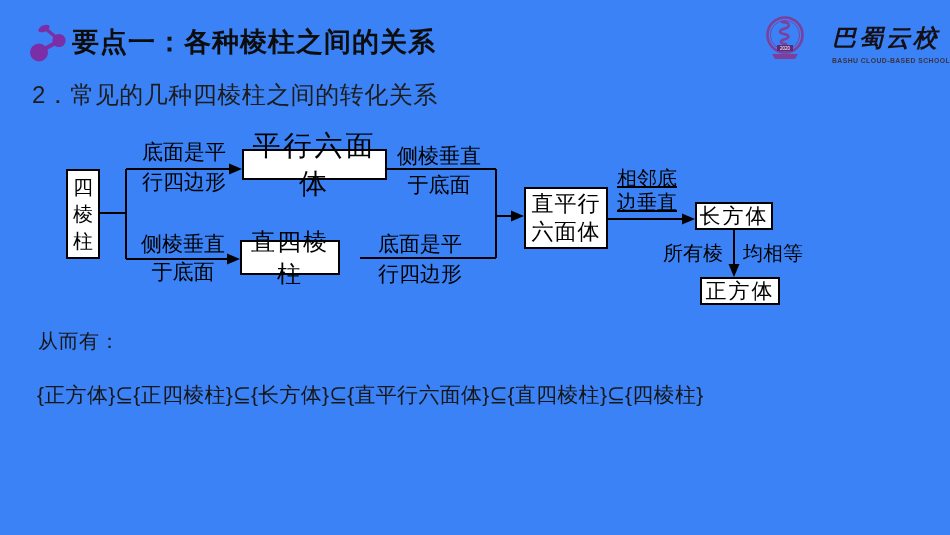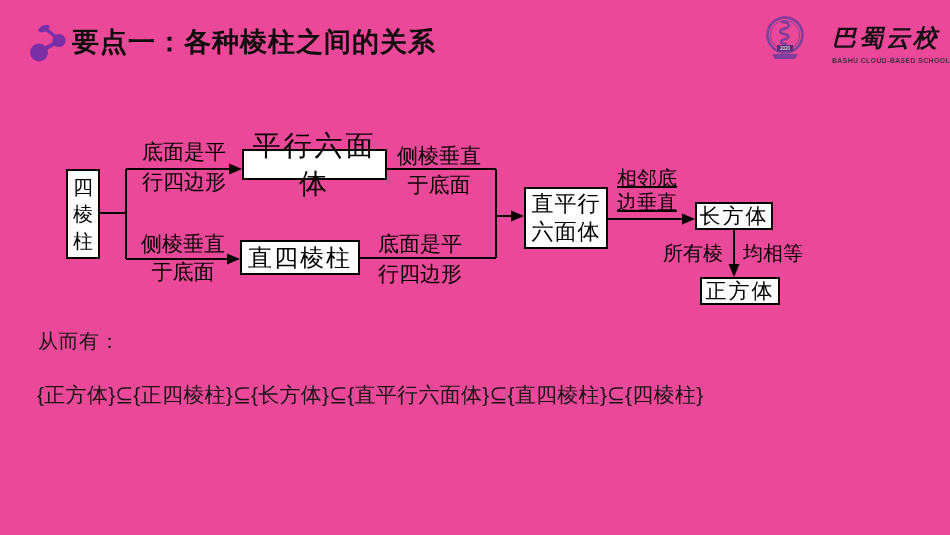--- a/index.html
+++ b/index.html
@@ -1,21 +1,21 @@
 <!DOCTYPE html>
 <html><head>
 <meta charset="utf-8">
 <style>
   * { margin: 0; padding: 0; box-sizing: border-box; }
   html, body { background: #ffffff; }
   .slide {
     position: relative;
     width: 950px;
     height: 535px;
-    background: #ec4899;
+    background: #3b82f6;
     overflow: hidden;
     font-family: "Liberation Sans", sans-serif;
     color: #111111;
   }
 
   
   .keypoint-icon { position: absolute; left: 28px; top: 18px; width: 44px; height: 46px; }
   .page-title {
     position: absolute; left: 72px; top: 24px;
     font-size: 27px; font-weight: 700; letter-spacing: 1px;
@@ -49,21 +49,21 @@
     border: 2px solid #000000;
     background: #ffffff;
     display: flex; align-items: center; justify-content: center;
     text-align: center;
     font-family: "DejaVu Serif", serif;
     color: #000000;
     white-space: pre-line;
   }
   .node-quad-prism   { left: 66px;  top: 169px; width: 34px;  height: 90px; font-size: 20px; line-height: 27px; word-break: break-all; padding: 14px 0; }
   .node-parallelepiped { left: 242px; top: 149px; width: 145px; height: 31px; font-size: 28px; letter-spacing: 3px; }
-  .node-right-quad-prism { left: 240px; top: 240px; width: 120px; height: 35px; font-size: 24px; letter-spacing: 2px; }
+  .node-right-quad-prism { left: 240px; top: 240px; width: 100px; height: 35px; font-size: 24px; letter-spacing: 2px; }
   .node-right-parallelepiped { left: 524px; top: 187px; width: 84px; height: 62px; font-size: 22px; line-height: 28px; letter-spacing: 1px; }
   .node-cuboid { left: 695px; top: 202px; width: 78px; height: 28px; font-size: 21px; letter-spacing: 2px; }
   .node-cube   { left: 700px; top: 277px; width: 80px; height: 28px; font-size: 21px; letter-spacing: 2px; }
 
   .edge-label {
     position: absolute;
     font-family: "DejaVu Serif", serif;
     color: #000000;
     text-align: center;
     white-space: pre-line;
@@ -109,20 +109,21 @@
       <rect x="17" y="31" width="16" height="6" fill="#5d2a78"></rect>
       <text x="25" y="35.7" text-anchor="middle" font-size="4.6" fill="#ffffff" font-family="Liberation Sans, sans-serif">2020</text>
       <path d="M12 40 L38 40 L35 45 L15 45 Z" fill="#7d3f9b"></path>
     </svg>
     <div class="logo-names">
       <div class="school-name-zh">巴蜀云校</div>
       <div class="school-name-en">BASHU CLOUD-BASED SCHOOL</div>
     </div>
   </div>
 
+  <div class="section-heading">2．常见的几种四棱柱之间的转化关系</div>
 
   <div class="flowchart">
 
     <svg class="connectors" viewBox="0 0 950 535">
       <g stroke="#000000" stroke-width="2" fill="none">
         <path d="M100 213 H126"></path>
         <path d="M126 169 V259"></path>
         <path d="M126 169 H233"></path>
         <path d="M126 259 H231"></path>
         <path d="M387 169 H496"></path>

